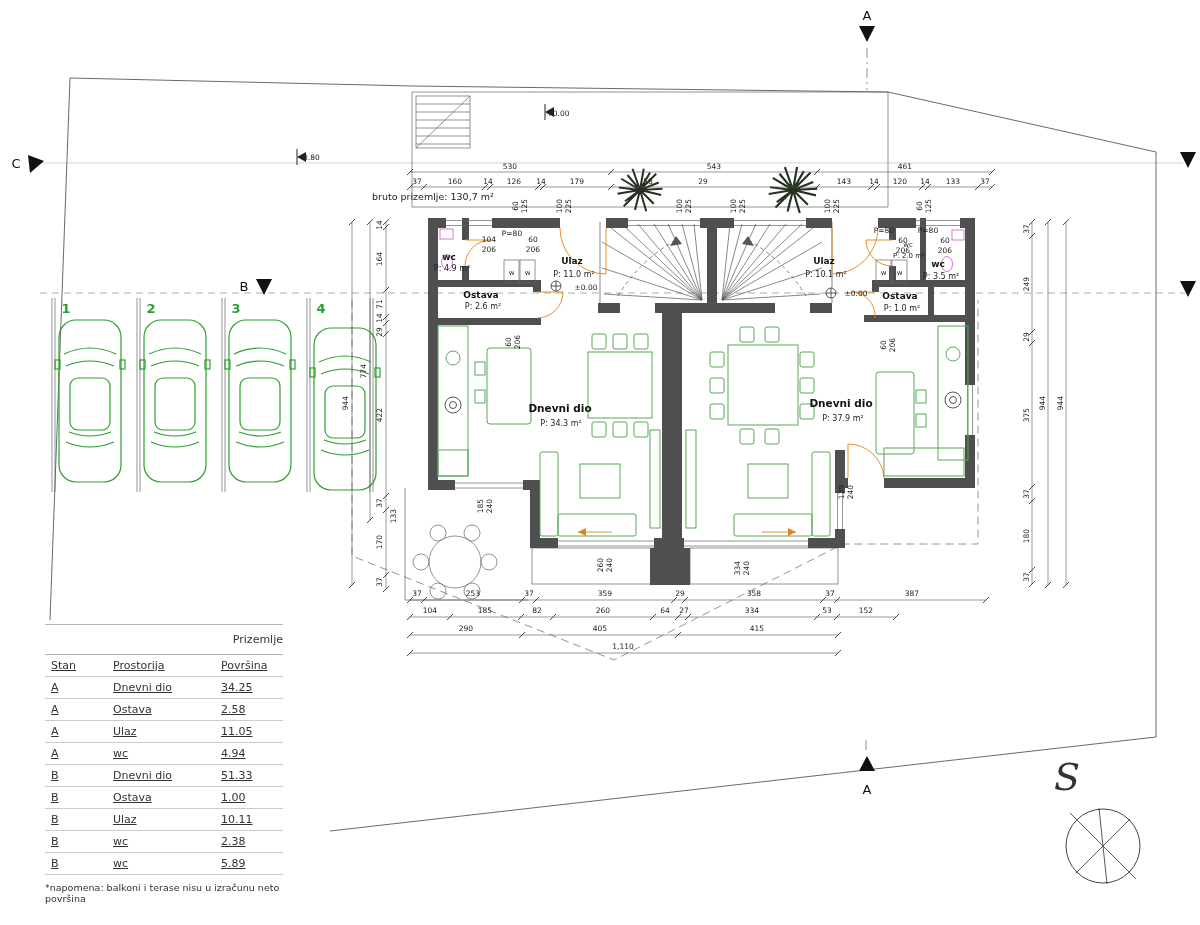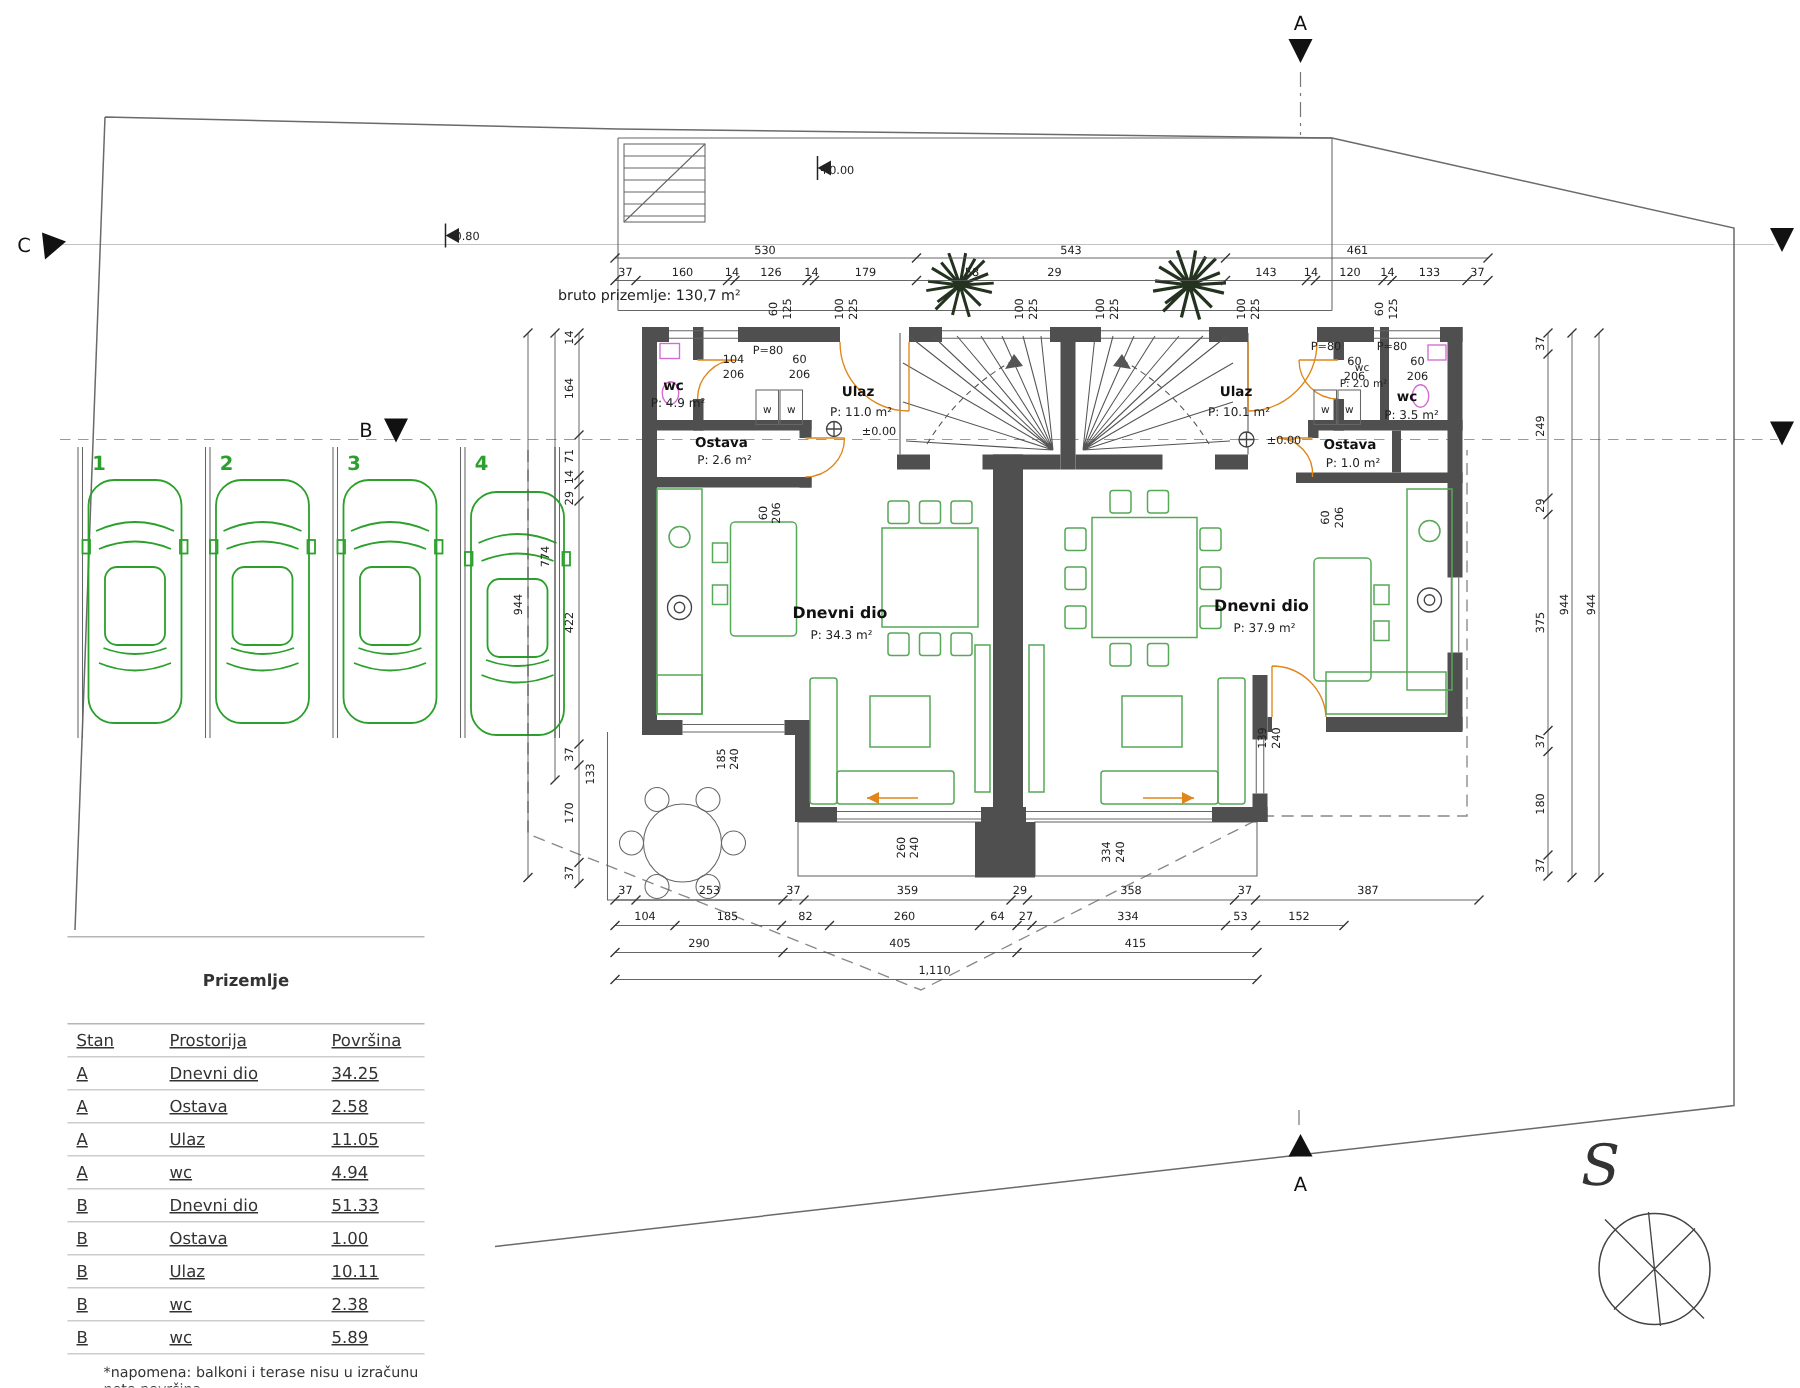--- a/index.html
+++ b/index.html
@@ -26,23 +26,23 @@
   .fix{stroke:#d36bd3;stroke-width:0.9;fill:none;}
   .stair{stroke:#555;stroke-width:0.7;fill:none;}
   .dash{stroke:#888;stroke-width:0.9;fill:none;stroke-dasharray:8 5;}
   .dashB{stroke:#999;stroke-width:0.8;fill:none;stroke-dasharray:7 5;}
   .cline{stroke:#c2c2c2;stroke-width:0.7;fill:none;}
   .dashdot{stroke:#777;stroke-width:0.8;fill:none;stroke-dasharray:10 4 2 4;}
   .walk{stroke:#555;stroke-width:0.7;fill:none;stroke-dasharray:4 3;}
   .darkfix{stroke:#444;stroke-width:0.9;fill:none;}
   
   .areas-table{position:absolute;left:45px;top:624px;width:238px;font-size:11px;color:#333;}
-  .tbl-title{text-align:center;padding:22px 0;border-top:1px solid #b5b5b5;border-bottom:1px solid #b5b5b5;font-weight:bold;}
+  .tbl-title{text-align:right;padding:8px 0;border-top:1px solid #b5b5b5;border-bottom:1px solid #b5b5b5;font-weight:normal;}
   .trow{display:grid;grid-template-columns:62px 108px 62px;padding:4px 0 4px 6px;border-bottom:1px solid #cccccc;text-decoration:underline;}
-  .tnote{margin-top:7px;font-size:9.5px;color:#333;margin-left:24px;}
+  .tnote{margin-top:7px;font-size:9.5px;color:#333;}
 </style>
 </head>
 <body>
 
 <svg width="1200" height="925" viewBox="0 0 1200 925">
   <defs>
     <g id="car">
       <rect x="0" y="4" width="62" height="162" rx="17"></rect>
       <path d="M5 38 Q31 26 57 38 M7 50 Q31 40 55 50"></path>
       <rect x="11" y="62" width="40" height="52" rx="8"></rect>

